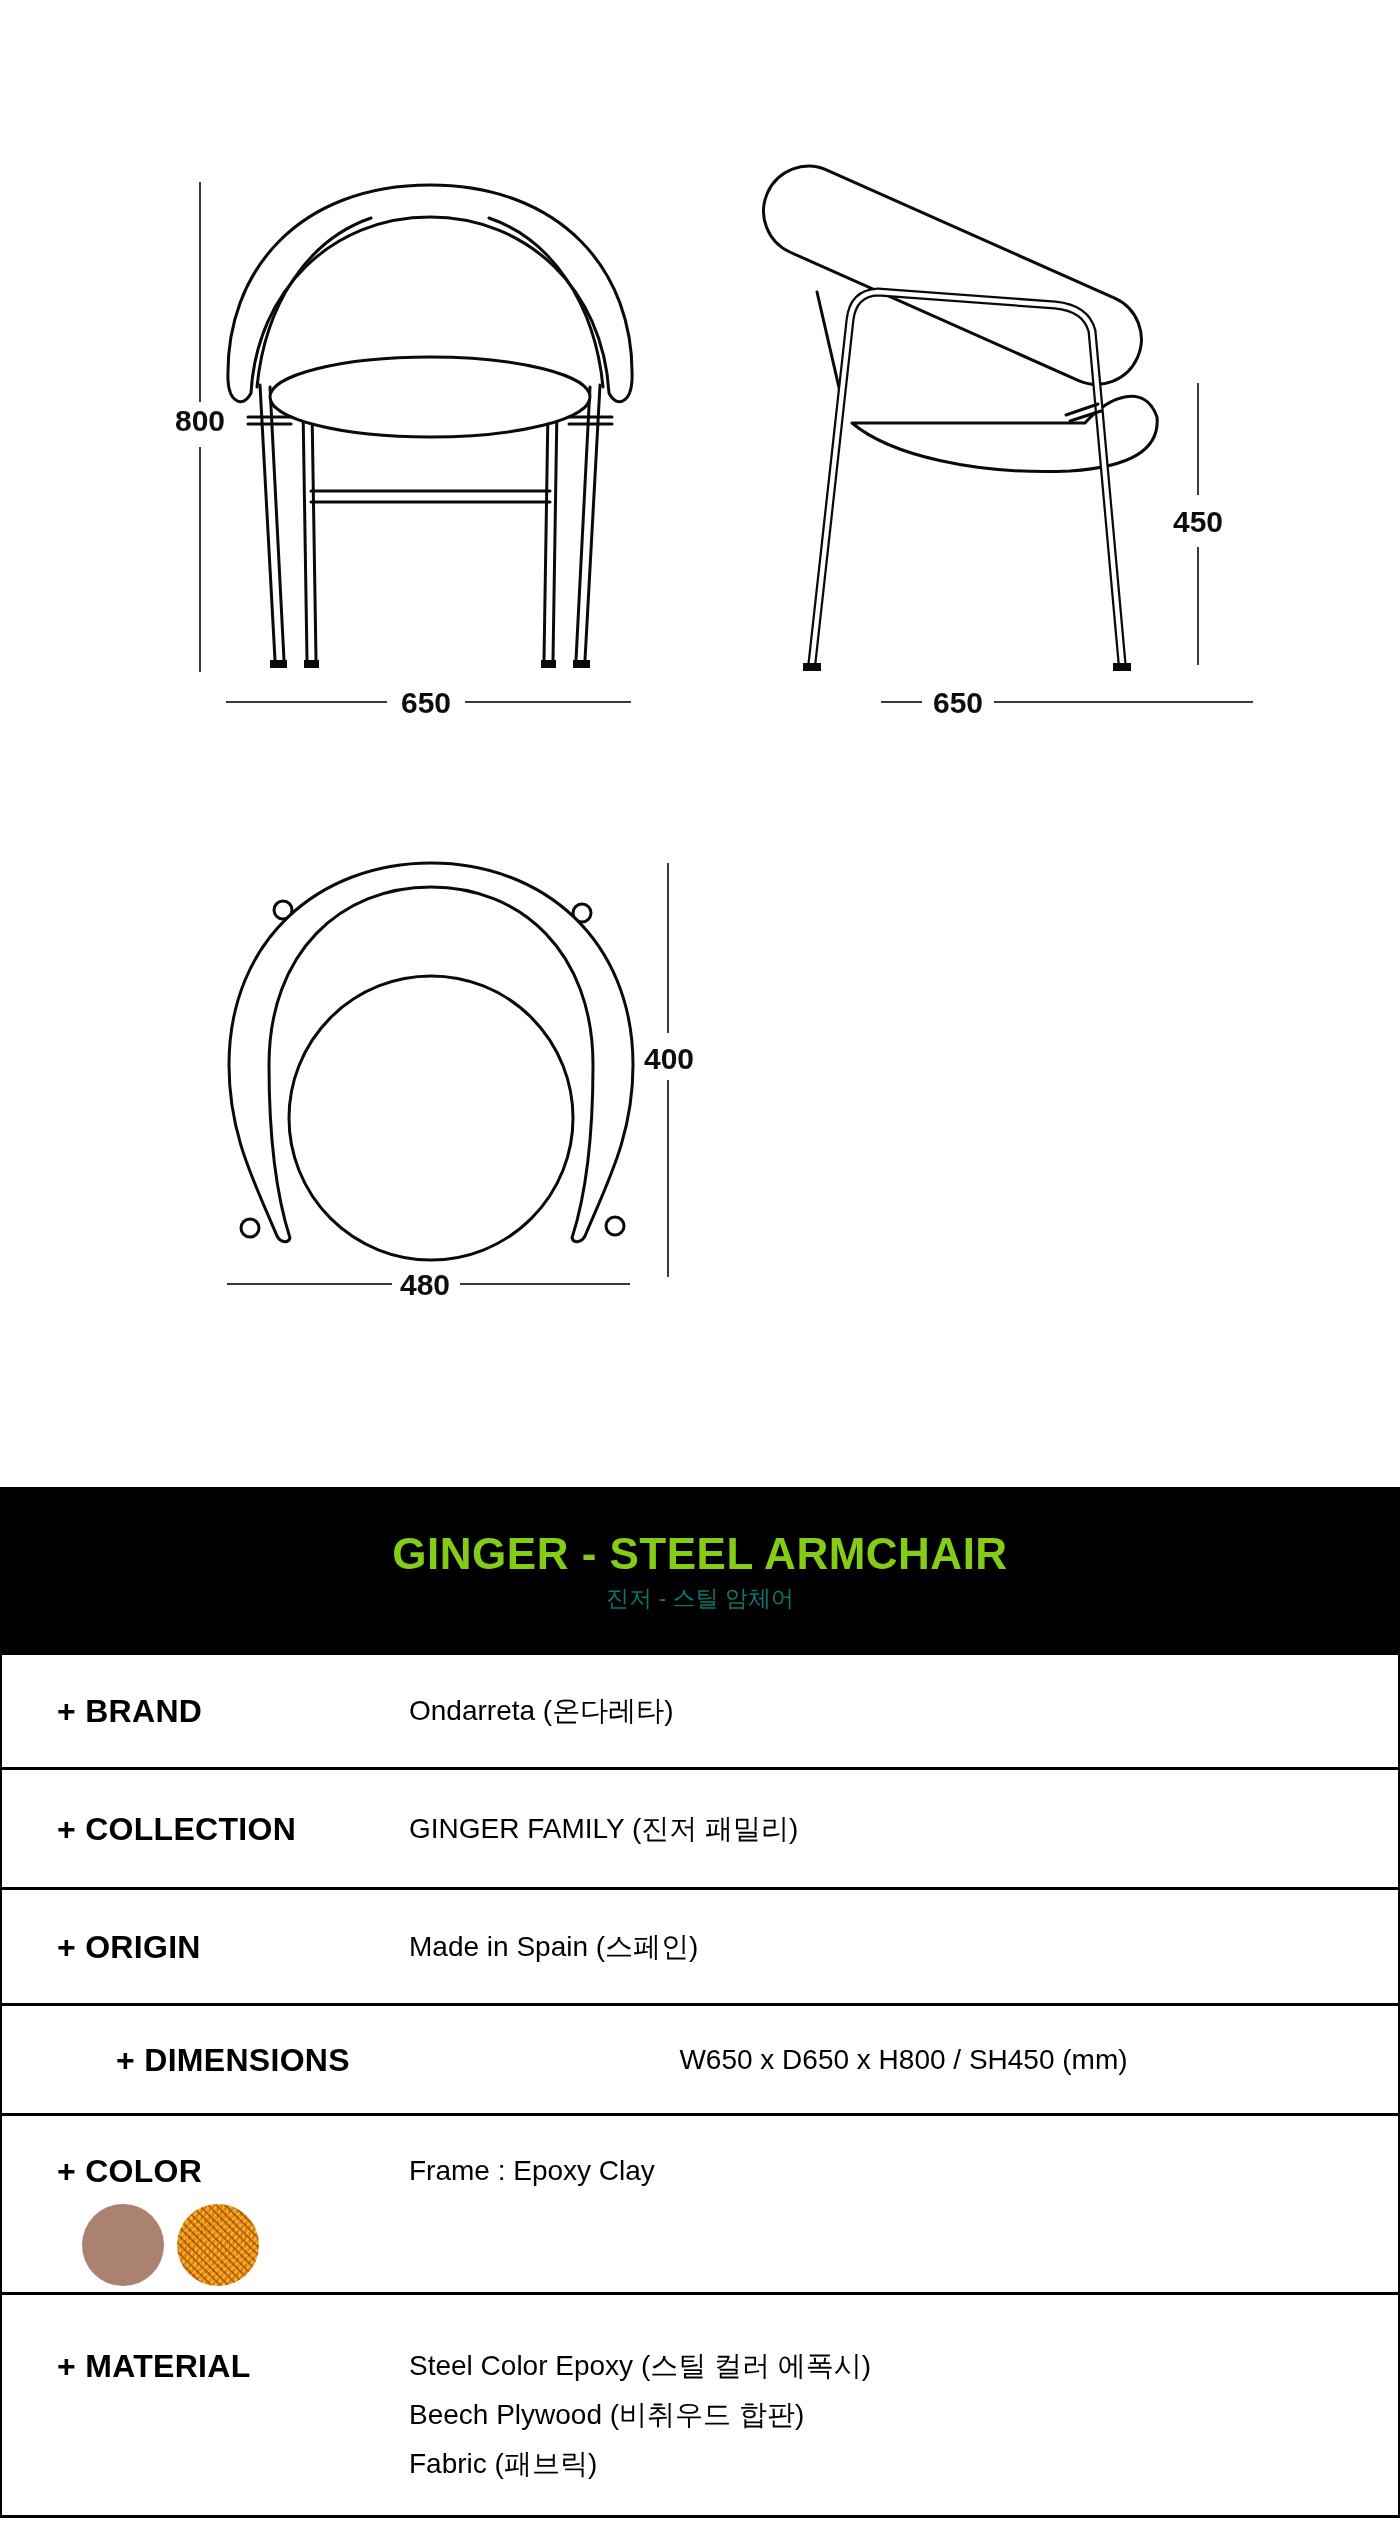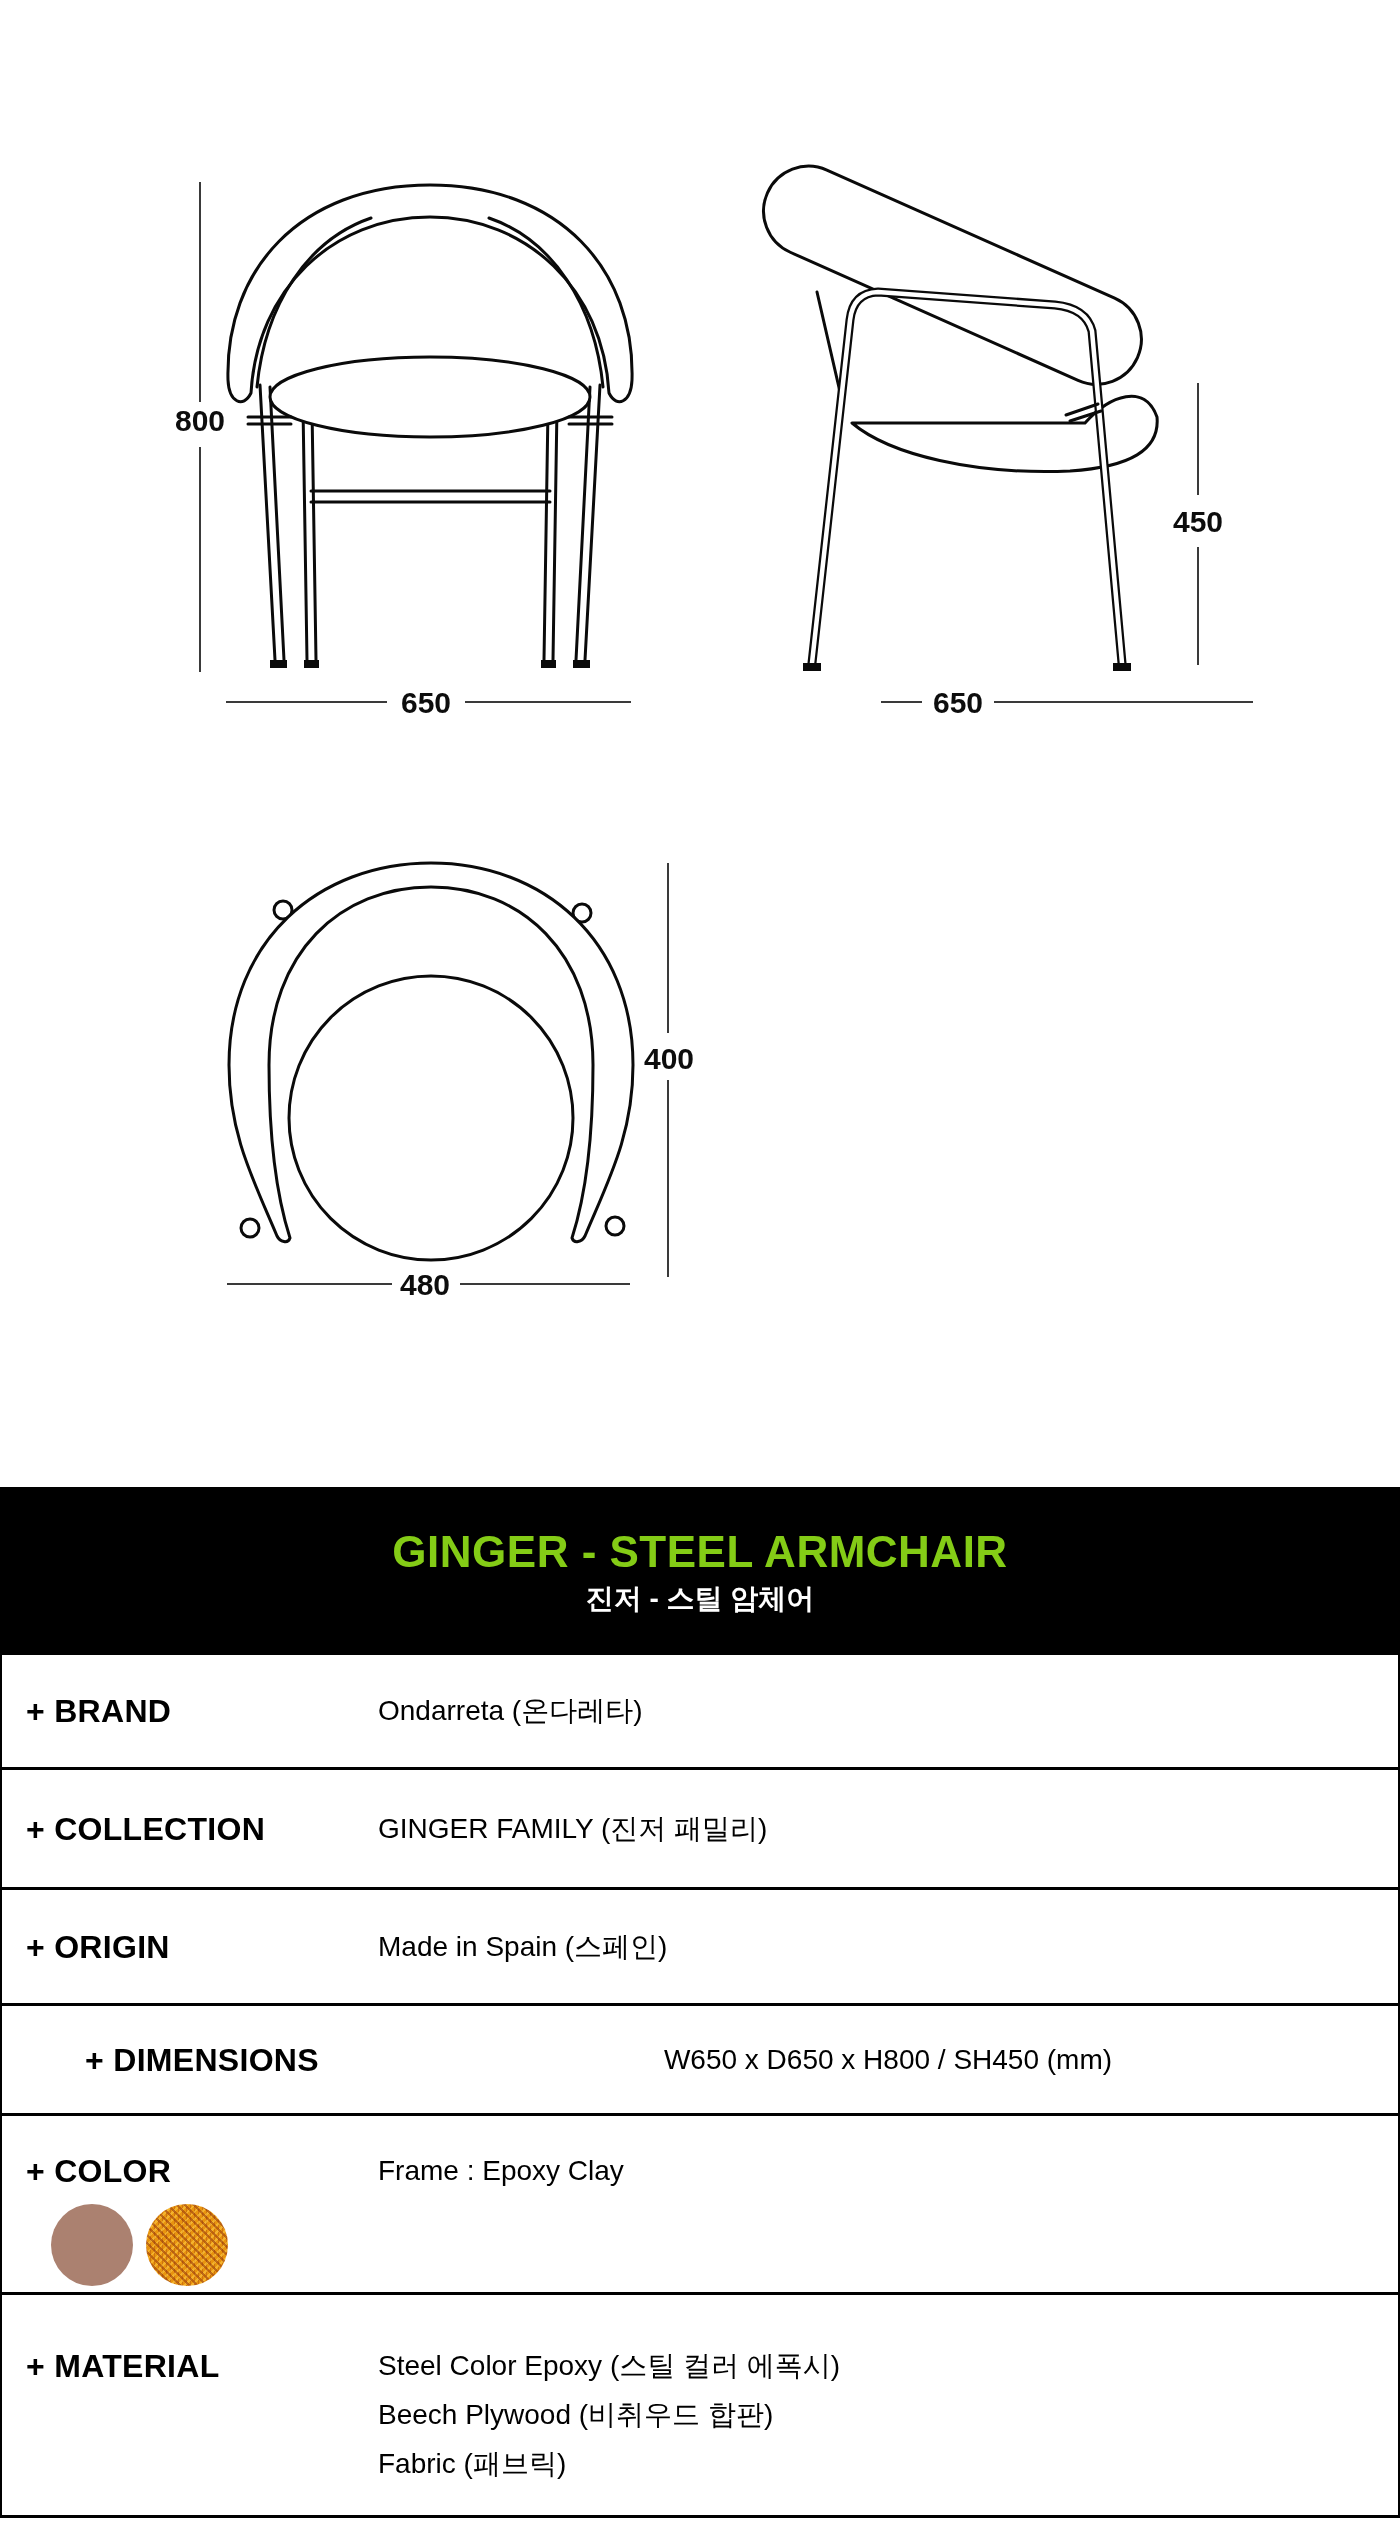--- a/index.html
+++ b/index.html
@@ -16,32 +16,32 @@
   .tube-outer{fill:none;stroke:#0a0a0a;stroke-width:9;stroke-linecap:round;stroke-linejoin:round;}
   .tube-inner{fill:none;stroke:#ffffff;stroke-width:4.5;stroke-linecap:round;stroke-linejoin:round;}
   .foot{fill:#0a0a0a;stroke:none;}
   .dim-line{stroke:#3a3a3a;stroke-width:2;fill:none;}
   .dim-text{font-family:"Liberation Sans","DejaVu Sans",sans-serif;font-size:30px;font-weight:700;fill:#0d0d0d;}
 
   
   .spec{position:absolute;left:0;top:1487px;width:1400px;box-sizing:border-box;}
   .spec-header{height:168px;background:#000;display:flex;flex-direction:column;align-items:center;justify-content:center;gap:11px;}
   .spec-title{color:#84cc16;font-size:44px;font-weight:800;letter-spacing:.5px;line-height:1;}
-  .spec-subtitle{color:#ffffff;font-size:28px;font-weight:700;line-height:1;}
+  .spec-subtitle{color:#0f766e;font-size:23px;font-weight:400;line-height:1;}
   .spec-body{border-left:2px solid #000;border-right:2px solid #000;box-sizing:border-box;}
   .spec-row{display:flex;border-bottom:3px solid #000;box-sizing:border-box;background:#fff;}
   .spec-row.center{align-items:center;}
   .spec-row.tall{align-items:flex-start;padding-top:36px;}
   .row-brand{height:115px;}
   .row-collection{height:120px;}
   .row-origin{height:116px;}
   .row-dimensions{height:110px;text-align:center;}
   .row-color{height:179px;}
   .row-material{height:207px;margin-top:16px;}
-  .spec-label-col{width:352px;flex:0 0 352px;padding-left:24px;box-sizing:content-box;}
+  .spec-label-col{width:352px;flex:0 0 352px;padding-left:55px;box-sizing:content-box;}
   .spec-label{font-size:32px;font-weight:800;letter-spacing:.3px;line-height:38px;}
   .spec-values{flex:1;}
   .spec-value{font-size:28px;font-weight:400;line-height:28px;}
   .spec-value + .spec-value{margin-top:21px;}
   .tall .spec-value{line-height:38px;}
   .tall .spec-value + .spec-value{margin-top:11px;}
   .swatches{display:flex;gap:13px;margin:14px 0 0 25px;}
   .swatch{width:82px;height:82px;border-radius:50%;}
   .swatch-fabric{
     background-image:

